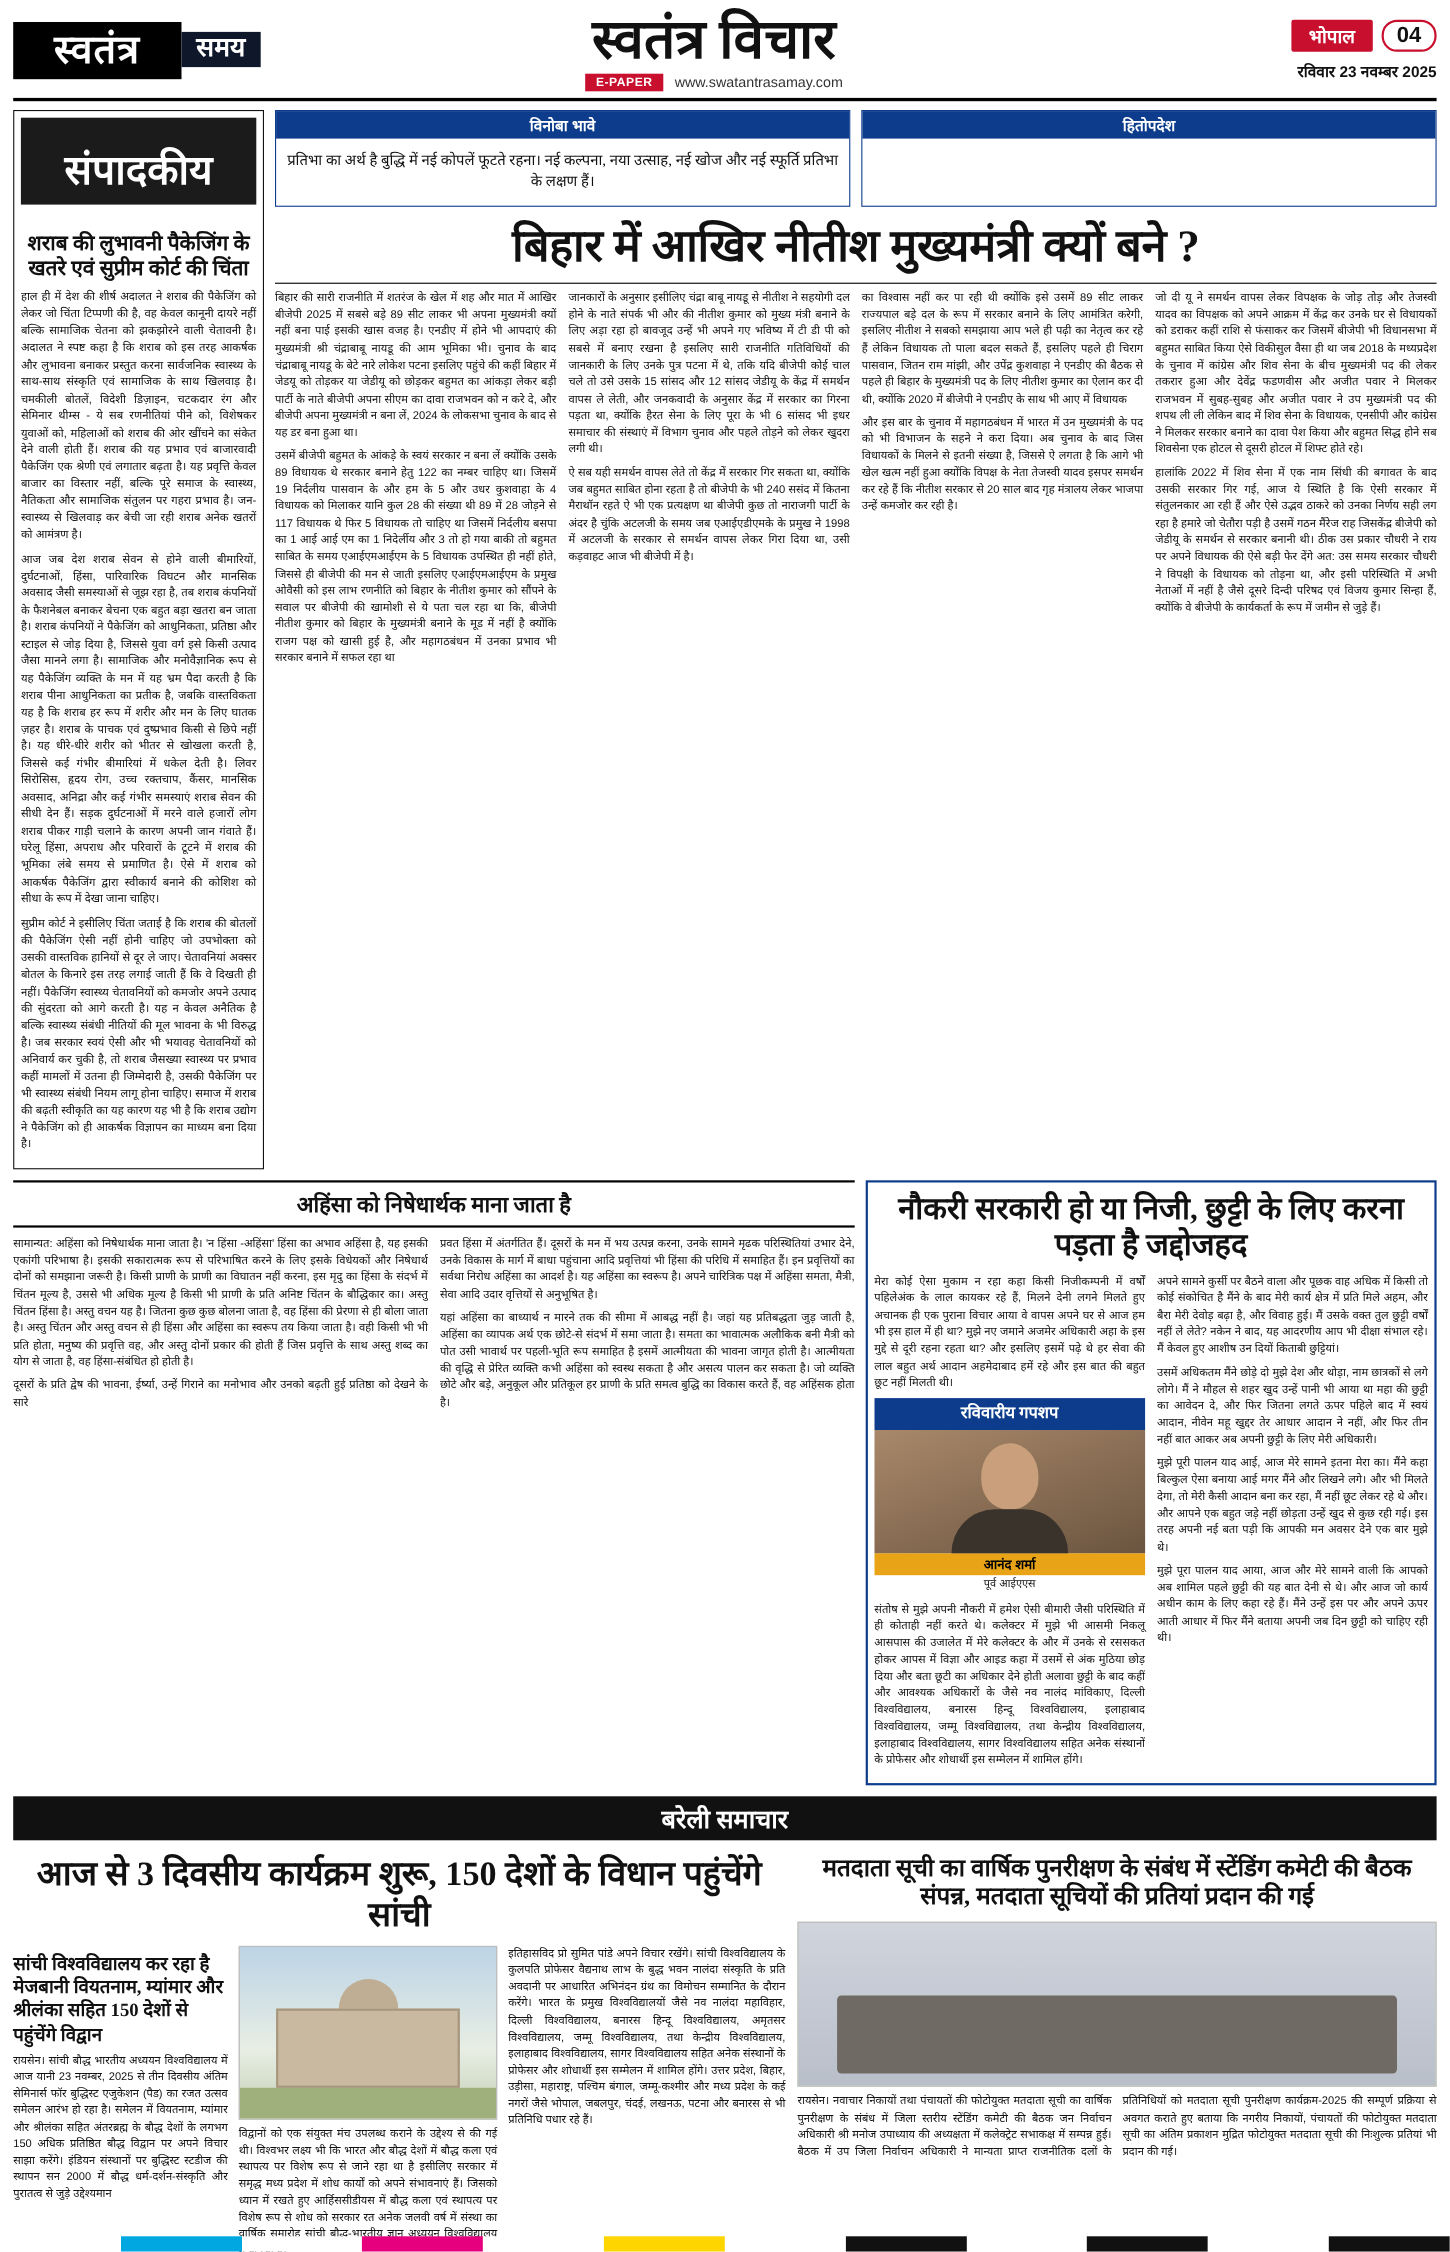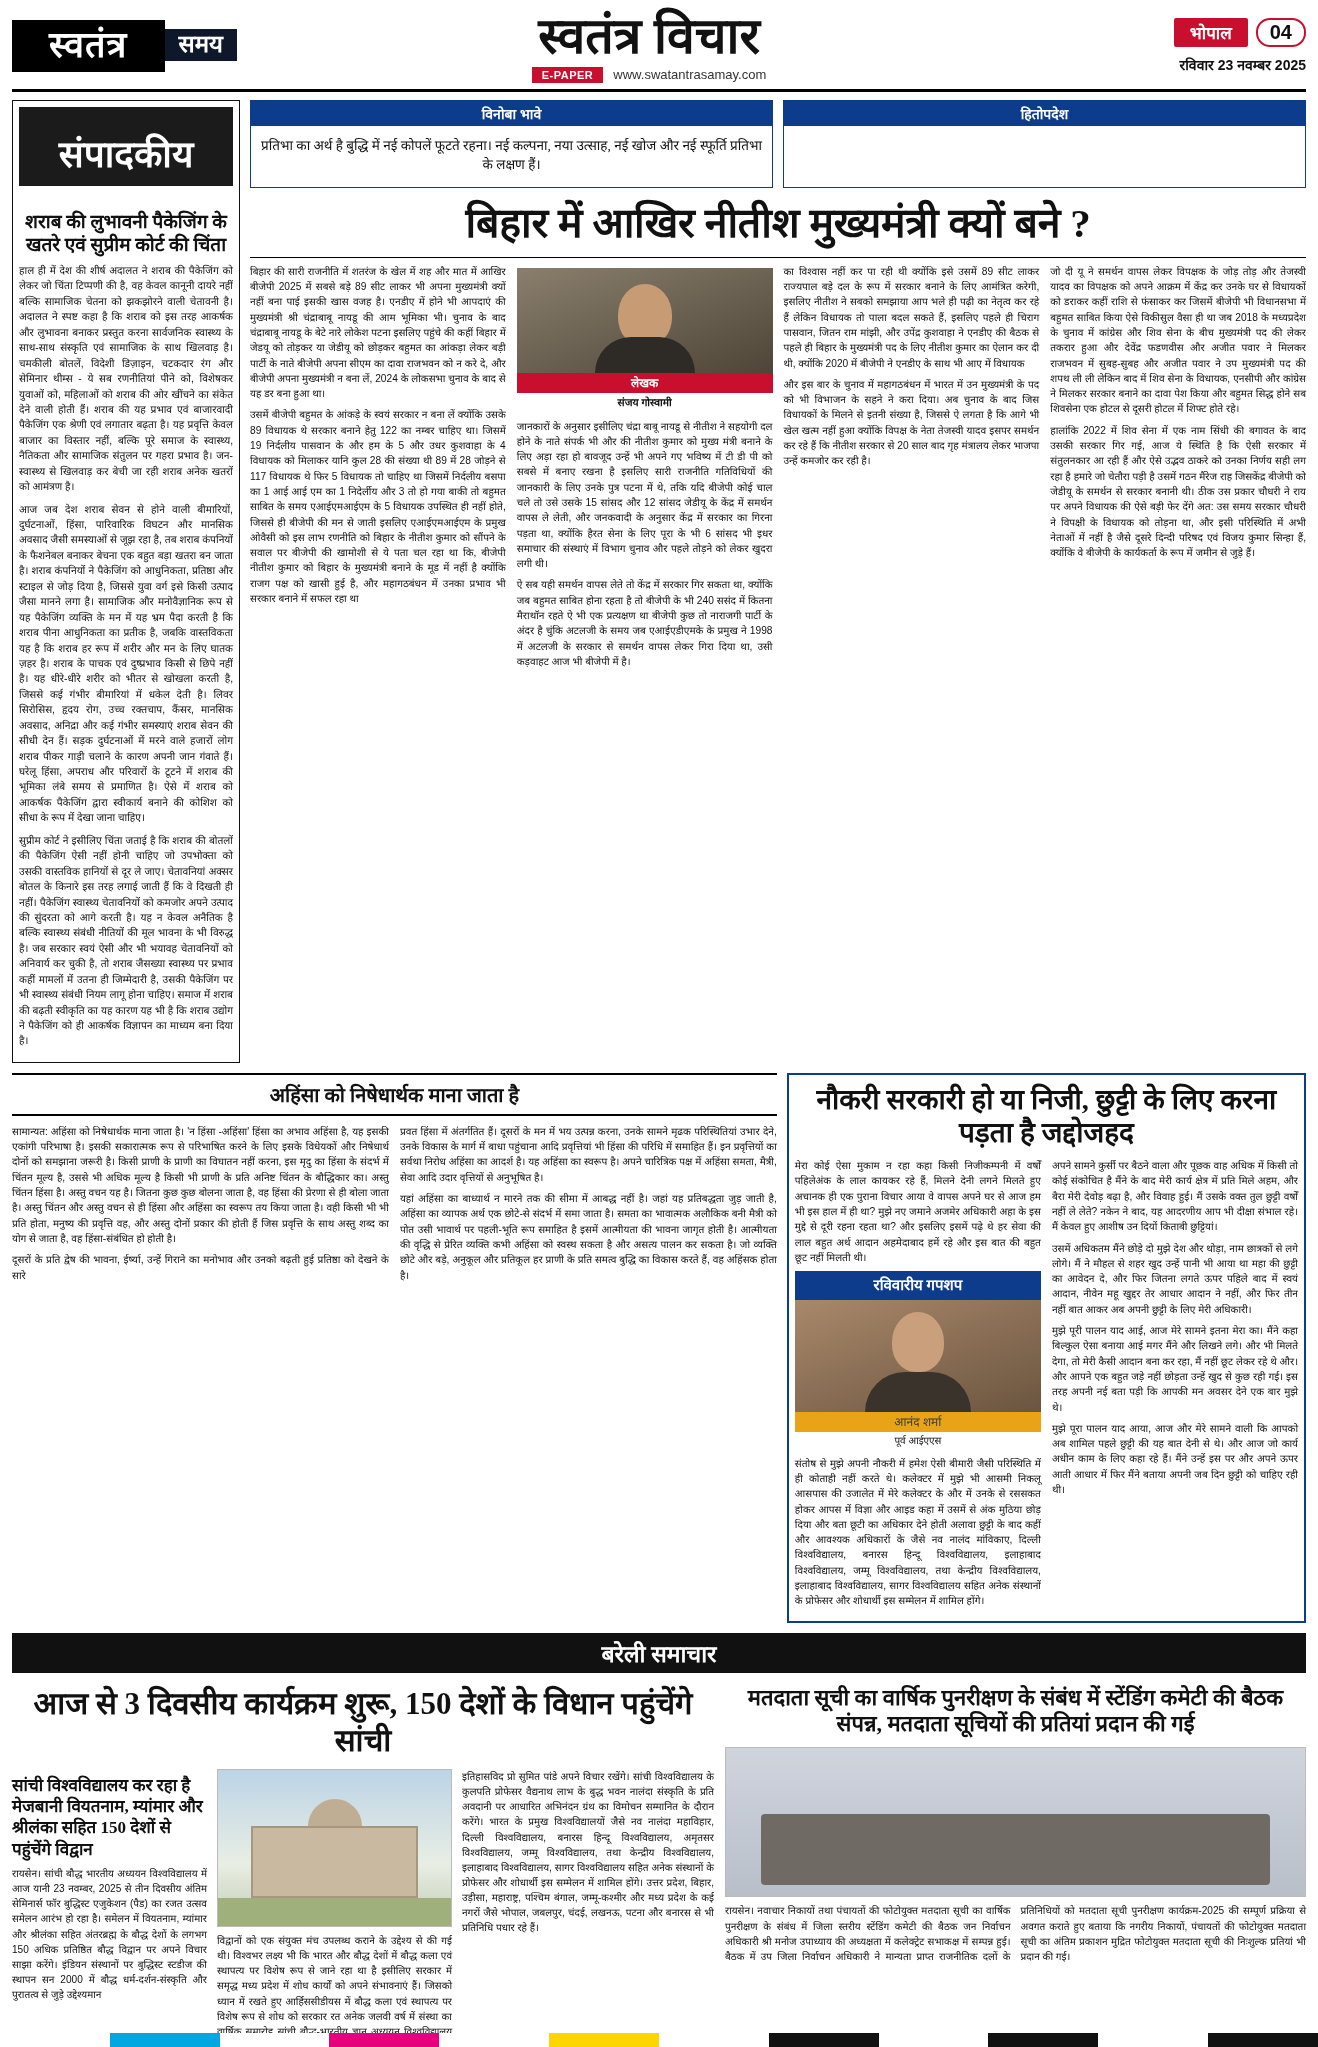--- a/index.html
+++ b/index.html
@@ -80,21 +80,21 @@
     font-family:"Liberation Serif",serif; font-weight:bold; font-size:20px; text-align:center;
     border-top:2px solid #000; border-bottom:2px solid #000; padding:6px 0; margin-bottom:8px;
   }
   .mid-h2 { font-family:"Liberation Serif",serif; font-weight:bold; font-size:28px; line-height:1.2; text-align:center; margin:2px 0 8px; }
 
   .gupshup-card { float:left; width:148px; margin:0 8px 4px 0; }
   .gup-head { background:#0d3c8c; color:#fff; text-align:center; font-family:"Liberation Serif",serif; font-weight:bold; font-size:15px; padding:3px 0; }
   .gup-photo { width:100%; height:112px; background:linear-gradient(160deg,#a9886a,#6b5540); position:relative; }
   .gup-photo .face { position:absolute; left:50%; top:12px; transform:translateX(-50%); width:52px; height:60px; border-radius:50% 50% 45% 45%; background:#caa07c; }
   .gup-photo .body { position:absolute; left:50%; bottom:0; transform:translateX(-50%); width:106px; height:40px; background:#3a332c; border-radius:40px 40px 0 0; }
-  .gup-name { background:#e8a317; color:#404040; font-size:12px; font-weight:normal; text-align:center; padding:1px 0; }
+  .gup-name { background:#e8a317; color:#000000; font-size:12px; font-weight:bold; text-align:center; padding:1px 0; }
   .gup-sub { font-size:10px; text-align:center; padding:1px 0 4px; }
 
   
   .band { background:#111; color:#fff; text-align:center; font-family:"Liberation Serif",serif; font-weight:bold; font-size:23px; padding:4px 0; margin:10px 0 8px; }
 
   .big-h { font-family:"Liberation Serif",serif; font-weight:bold; font-size:31px; text-align:center; line-height:1.2; margin:4px 0 10px; }
 
   .lower { display:flex; gap:11px; }
   .lw1 { width: 215px; }
   .lw2 { flex:1; }
@@ -169,28 +169,20 @@
 
       <div class="headline">बिहार में आखिर नीतीश मुख्यमंत्री क्यों बने ?</div>
       <hr class="rule">
 
       <div class="art-cols">
         <div>
           <p>बिहार की सारी राजनीति में शतरंज के खेल में शह और मात में आखिर बीजेपी 2025 में सबसे बड़े 89 सीट लाकर भी अपना मुख्यमंत्री क्यों नहीं बना पाई इसकी खास वजह है। एनडीए में होने भी आपदाएं की मुख्यमंत्री श्री चंद्राबाबू नायडू की आम भूमिका भी। चुनाव के बाद चंद्राबाबू नायडू के बेटे नारे लोकेश पटना इसलिए पहुंचे की कहीं बिहार में जेडयू को तोड़कर या जेडीयू को छोड़कर बहुमत का आंकड़ा लेकर बड़ी पार्टी के नाते बीजेपी अपना सीएम का दावा राजभवन को न करे दे, और बीजेपी अपना मुख्यमंत्री न बना लें, 2024 के लोकसभा चुनाव के बाद से यह डर बना हुआ था।</p>
           <p>उसमें बीजेपी बहुमत के आंकड़े के स्वयं सरकार न बना लें क्योंकि उसके 89 विधायक थे सरकार बनाने हेतु 122 का नम्बर चाहिए था। जिसमें 19 निर्दलीय पासवान के और हम के 5 और उधर कुशवाहा के 4 विधायक को मिलाकर यानि कुल 28 की संख्या थी 89 में 28 जोड़ने से 117 विधायक थे फिर 5 विधायक तो चाहिए था जिसमें निर्दलीय बसपा का 1 आई आई एम का 1 निदेर्लीय और 3 तो हो गया बाकी तो बहुमत साबित के समय एआईएमआईएम के 5 विधायक उपस्थित ही नहीं होते, जिससे ही बीजेपी की मन से जाती इसलिए एआईएमआईएम के प्रमुख ओवैसी को इस लाभ रणनीति को बिहार के नीतीश कुमार को सौंपने के सवाल पर बीजेपी की खामोशी से ये पता चल रहा था कि, बीजेपी नीतीश कुमार को बिहार के मुख्यमंत्री बनाने के मूड में नहीं है क्योंकि राजग पक्ष को खासी हुई है, और महागठबंधन में उनका प्रभाव भी सरकार बनाने में सफल रहा था</p>
         </div>
         <div>
-          <div class="author-card">
-            <div class="author-photo">
-              <div class="face"></div>
-                <div class="body"></div>
-            </div>
-            <div class="author-tag">लेखक</div>
-            <div class="author-name">संजय गोस्वामी</div>
-          </div>
           <p>जानकारों के अनुसार इसीलिए चंद्रा बाबू नायडू से नीतीश ने सहयोगी दल होने के नाते संपर्क भी और की नीतीश कुमार को मुख्य मंत्री बनाने के लिए अड़ा रहा हो बावजूद उन्हें भी अपने गए भविष्य में टी डी पी को सबसे में बनाए रखना है इसलिए सारी राजनीति गतिविधियों की जानकारी के लिए उनके पुत्र पटना में थे, तकि यदि बीजेपी कोई चाल चले तो उसे उसके 15 सांसद और 12 सांसद जेडीयू के केंद्र में समर्थन वापस ले लेती, और जनकवादी के अनुसार केंद्र में सरकार का गिरना पड़ता था, क्योंकि हैरत सेना के लिए पूरा के भी 6 सांसद भी इधर समाचार की संस्थाएं में विभाग चुनाव और पहले तोड़ने को लेकर खुदरा लगी थी।</p>
           <p>ऐ सब यही समर्थन वापस लेते तो केंद्र में सरकार गिर सकता था, क्योंकि जब बहुमत साबित होना रहता है तो बीजेपी के भी 240 ससंद में कितना मैराथॉन रहते ऐ भी एक प्रत्यक्षण था बीजेपी कुछ तो नाराजगी पार्टी के अंदर है चुंकि अटलजी के समय जब एआईएडीएमके के प्रमुख ने 1998 में अटलजी के सरकार से समर्थन वापस लेकर गिरा दिया था, उसी कड़वाहट आज भी बीजेपी में है।</p>
         </div>
         <div>
           <p>का विश्वास नहीं कर पा रही थी क्योंकि इसे उसमें 89 सीट लाकर राज्यपाल बड़े दल के रूप में सरकार बनाने के लिए आमंत्रित करेगी, इसलिए नीतीश ने सबको समझाया आप भले ही पढ़ी का नेतृत्व कर रहे हैं लेकिन विधायक तो पाला बदल सकते हैं, इसलिए पहले ही चिराग पासवान, जितन राम मांझी, और उपेंद्र कुशवाहा ने एनडीए की बैठक से पहले ही बिहार के मुख्यमंत्री पद के लिए नीतीश कुमार का ऐलान कर दी थी, क्योंकि 2020 में बीजेपी ने एनडीए के साथ भी आए में विधायक</p>
           <p>और इस बार के चुनाव में महागठबंधन में भारत में उन मुख्यमंत्री के पद को भी विभाजन के सहने ने करा दिया। अब चुनाव के बाद जिस विधायकों के मिलने से इतनी संख्या है, जिससे ऐ लगता है कि आगे भी खेल खत्म नहीं हुआ क्योंकि विपक्ष के नेता तेजस्वी यादव इसपर समर्थन कर रहे हैं कि नीतीश सरकार से 20 साल बाद गृह मंत्रालय लेकर भाजपा उन्हें कमजोर कर रही है।</p>
         </div>
         <div>
           <p>जो दी यू ने समर्थन वापस लेकर विपक्षक के जोड़ तोड़ और तेजस्वी यादव का विपक्षक को अपने आक्रम में केंद्र कर उनके घर से विधायकों को डराकर कहीं राशि से फंसाकर कर जिसमें बीजेपी भी विधानसभा में बहुमत साबित किया ऐसे विकीसुल वैसा ही था जब 2018 के मध्यप्रदेश के चुनाव में कांग्रेस और शिव सेना के बीच मुख्यमंत्री पद की लेकर तकरार हुआ और देवेंद्र फडणवीस और अजीत पवार ने मिलकर राजभवन में सुबह-सुबह और अजीत पवार ने उप मुख्यमंत्री पद की शपथ ली ली लेकिन बाद में शिव सेना के विधायक, एनसीपी और कांग्रेस ने मिलकर सरकार बनाने का दावा पेश किया और बहुमत सिद्ध होने सब शिवसेना एक होटल से दूसरी होटल में शिफ्ट होते रहे।</p>
           <p>हालांकि 2022 में शिव सेना में एक नाम सिंधी की बगावत के बाद उसकी सरकार गिर गई, आज ये स्थिति है कि ऐसी सरकार में संतुलनकार आ रही हैं और ऐसे उद्भव ठाकरे को उनका निर्णय सही लग रहा है हमारे जो चेतौरा पड़ी है उसमें गठन मैंरेज राह जिसकेंद्र बीजेपी को जेडीयू के समर्थन से सरकार बनानी थी। ठीक उस प्रकार चौधरी ने राय पर अपने विधायक की ऐसे बड़ी फेर देंगे अत: उस समय सरकार चौधरी ने विपक्षी के विधायक को तोड़ना था, और इसी परिस्थिति में अभी नेताओं में नहीं है जैसे दूसरे दिन्दी परिषद एवं विजय कुमार सिन्हा हैं, क्योंकि वे बीजेपी के कार्यकर्ता के रूप में जमीन से जुड़े हैं।</p>

